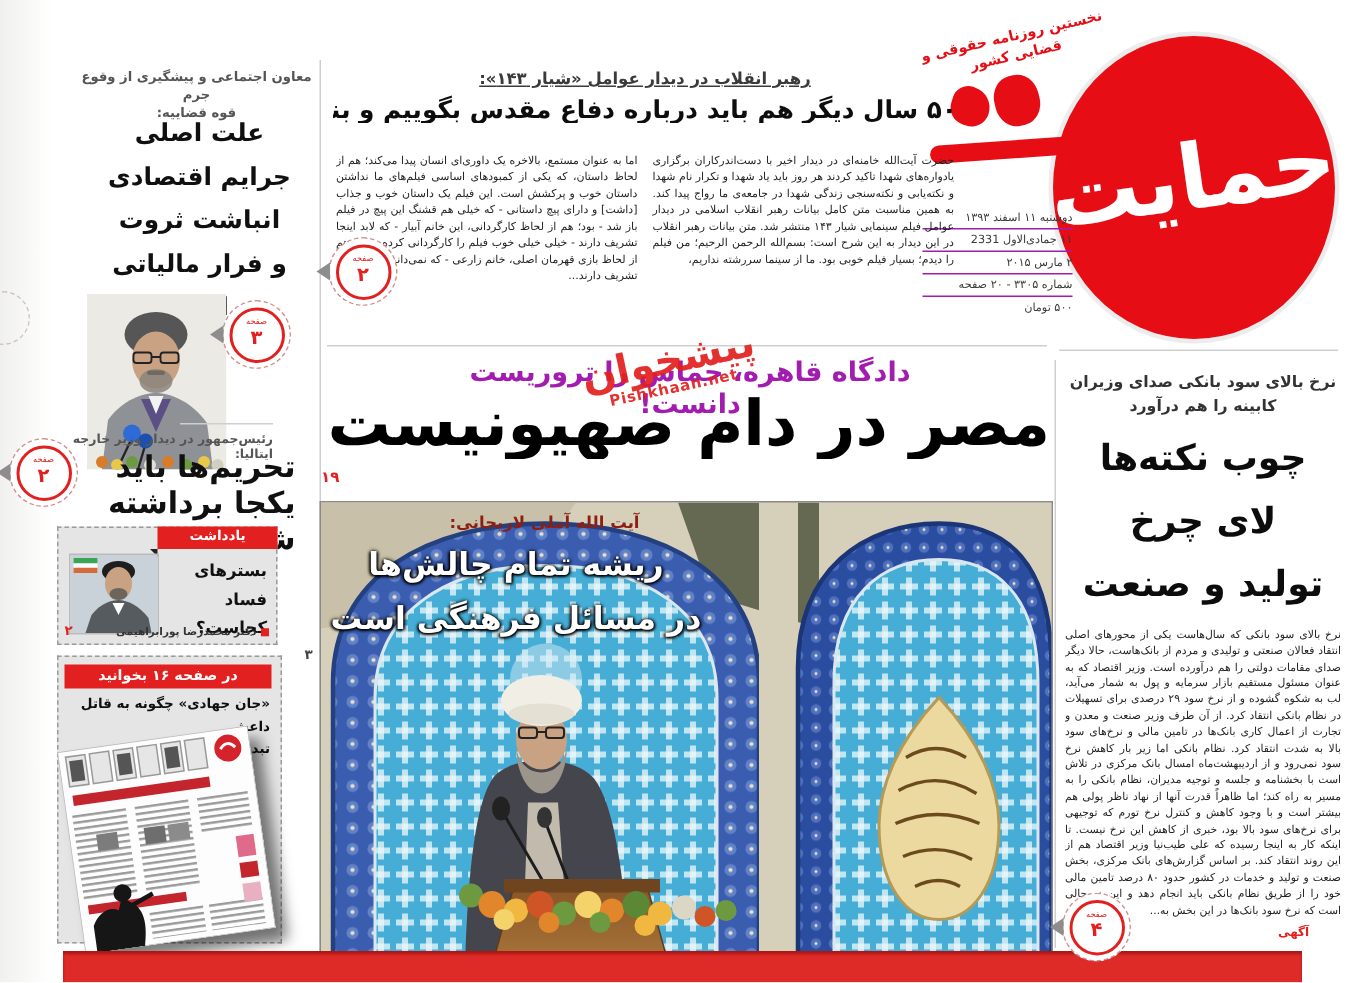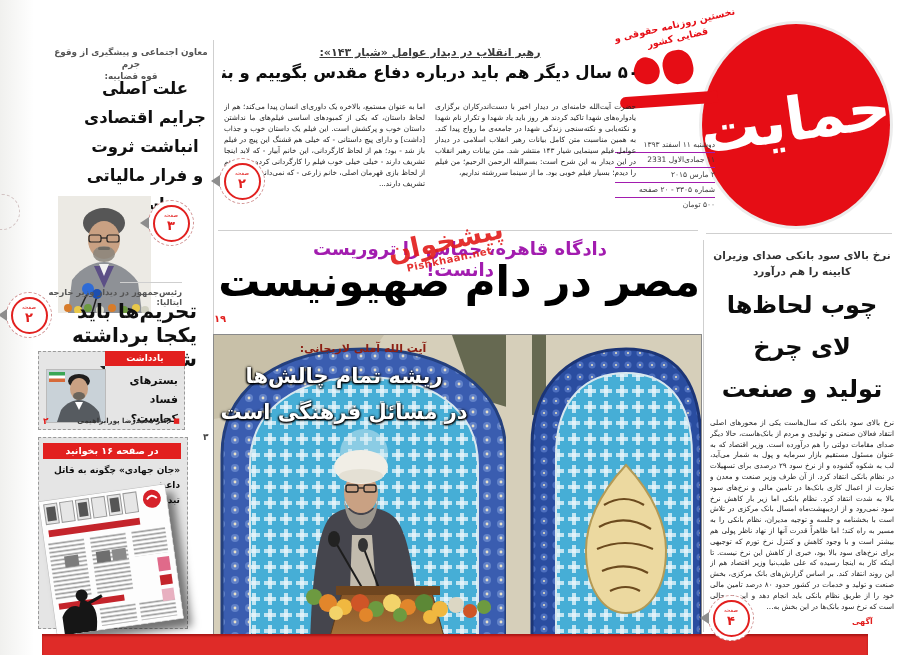--- a/index.html
+++ b/index.html
@@ -91,21 +91,21 @@
     <span class="badge-in">
         <span class="badge-lbl">صفحه</span>
       <span class="badge-num">۲</span>
       </span>
   </div>
 
   <div class="abs kicker" style="left:53px;top:46px;width:156px;text-align:center;font-size:8.8px;line-height:12px;">
     <div>معاون اجتماعی و پیشگیری از وقوع جرم</div>
     <div>قوه قضاییه:</div>
   </div>
-  <div class="abs" style="left:68px;top:74px;width:154px;text-align:center;font-size:16.5px;font-weight:bold;line-height:29px;color:#101010;">
+  <div class="abs" style="left:56px;top:74px;width:154px;text-align:center;font-size:16.5px;font-weight:bold;line-height:29px;color:#101010;">
     <div>علت اصلی</div>
     <div>جرایم اقتصادی</div>
     <div>انباشت ثروت</div>
     <div>و فرار مالیاتی است</div>
   </div>
   <div class="abs" style="left:58px;top:196px;width:93px;height:117px;">
     <svg width="93" height="117" viewBox="0 0 93 117">
       <rect width="93" height="117" fill="#eceae4"></rect>
       <ellipse cx="46" cy="27" rx="21" ry="15" fill="#565656"></ellipse>
       <ellipse cx="46" cy="44" rx="16" ry="19" fill="#c9a183"></ellipse>
@@ -320,21 +320,21 @@
     <div>ریشه تمام چالش‌ها</div>
     <div>در مسائل فرهنگی است</div>
   </div>
   <div class="abs" style="left:203px;top:432px;font-size:9px;font-weight:bold;color:#444;">۳</div>
 
   <div class="abs kicker" style="left:712px;top:247px;width:180px;text-align:center;font-size:10.5px;line-height:16px;color:#333;">
     <div>نرخ بالای سود بانکی صدای وزیران</div>
     <div>کابینه را هم درآورد</div>
   </div>
   <div class="abs" style="left:712px;top:284px;width:180px;text-align:center;font-size:24px;font-weight:bold;line-height:42px;color:#0c0c0c;">
-    <div>چوب لحاظ‌ها</div>
+    <div>چوب نکته‌ها</div>
     <div>لای چرخ</div>
     <div>تولید و صنعت</div>
   </div>
   <div class="abs body-txt" style="left:710px;top:418px;width:184px;height:212px;overflow:hidden;font-size:7.2px;line-height:10.8px;">نرخ بالای سود بانکی که سال‌هاست یکی از محورهای اصلی انتقاد فعالان صنعتی و تولیدی و مردم از بانک‌هاست، حالا دیگر صدای مقامات دولتی را هم درآورده است. وزیر اقتصاد که به عنوان مسئول مستقیم بازار سرمایه و پول به شمار می‌آید، لب به شکوه گشوده و از نرخ سود ۲۹ درصدی برای تسهیلات در نظام بانکی انتقاد کرد. از آن طرف وزیر صنعت و معدن و تجارت از اعمال کاری بانک‌ها در تامین مالی و نرخ‌های سود بالا به شدت انتقاد کرد. نظام بانکی اما زیر بار کاهش نرخ سود نمی‌رود و از اردیبهشت‌ماه امسال بانک مرکزی در تلاش است با بخشنامه و جلسه و توجیه مدیران، نظام بانکی را به مسیر به راه کند؛ اما ظاهراً قدرت آنها از نهاد ناظر پولی هم بیشتر است و با وجود کاهش و کنترل نرخ تورم که توجیهی برای نرخ‌های سود بالا بود، خبری از کاهش این نرخ نیست. تا اینکه کار به اینجا رسیده که علی طیب‌نیا وزیر اقتصاد هم از این روند انتقاد کند. بر اساس گزارش‌های بانک مرکزی، بخش صنعت و تولید و خدمات در کشور حدود ۸۰ درصد تامین مالی خود را از طریق نظام بانکی باید انجام دهد و این در حالی است که نرخ سود بانک‌ها در این بخش به...</div>
   <div class="badge" style="left:708px;top:595px;">
     <span class="badge-tri"></span>
     <span class="badge-in">
         <span class="badge-lbl">صفحه</span>
       <span class="badge-num">۴</span>
       </span>

